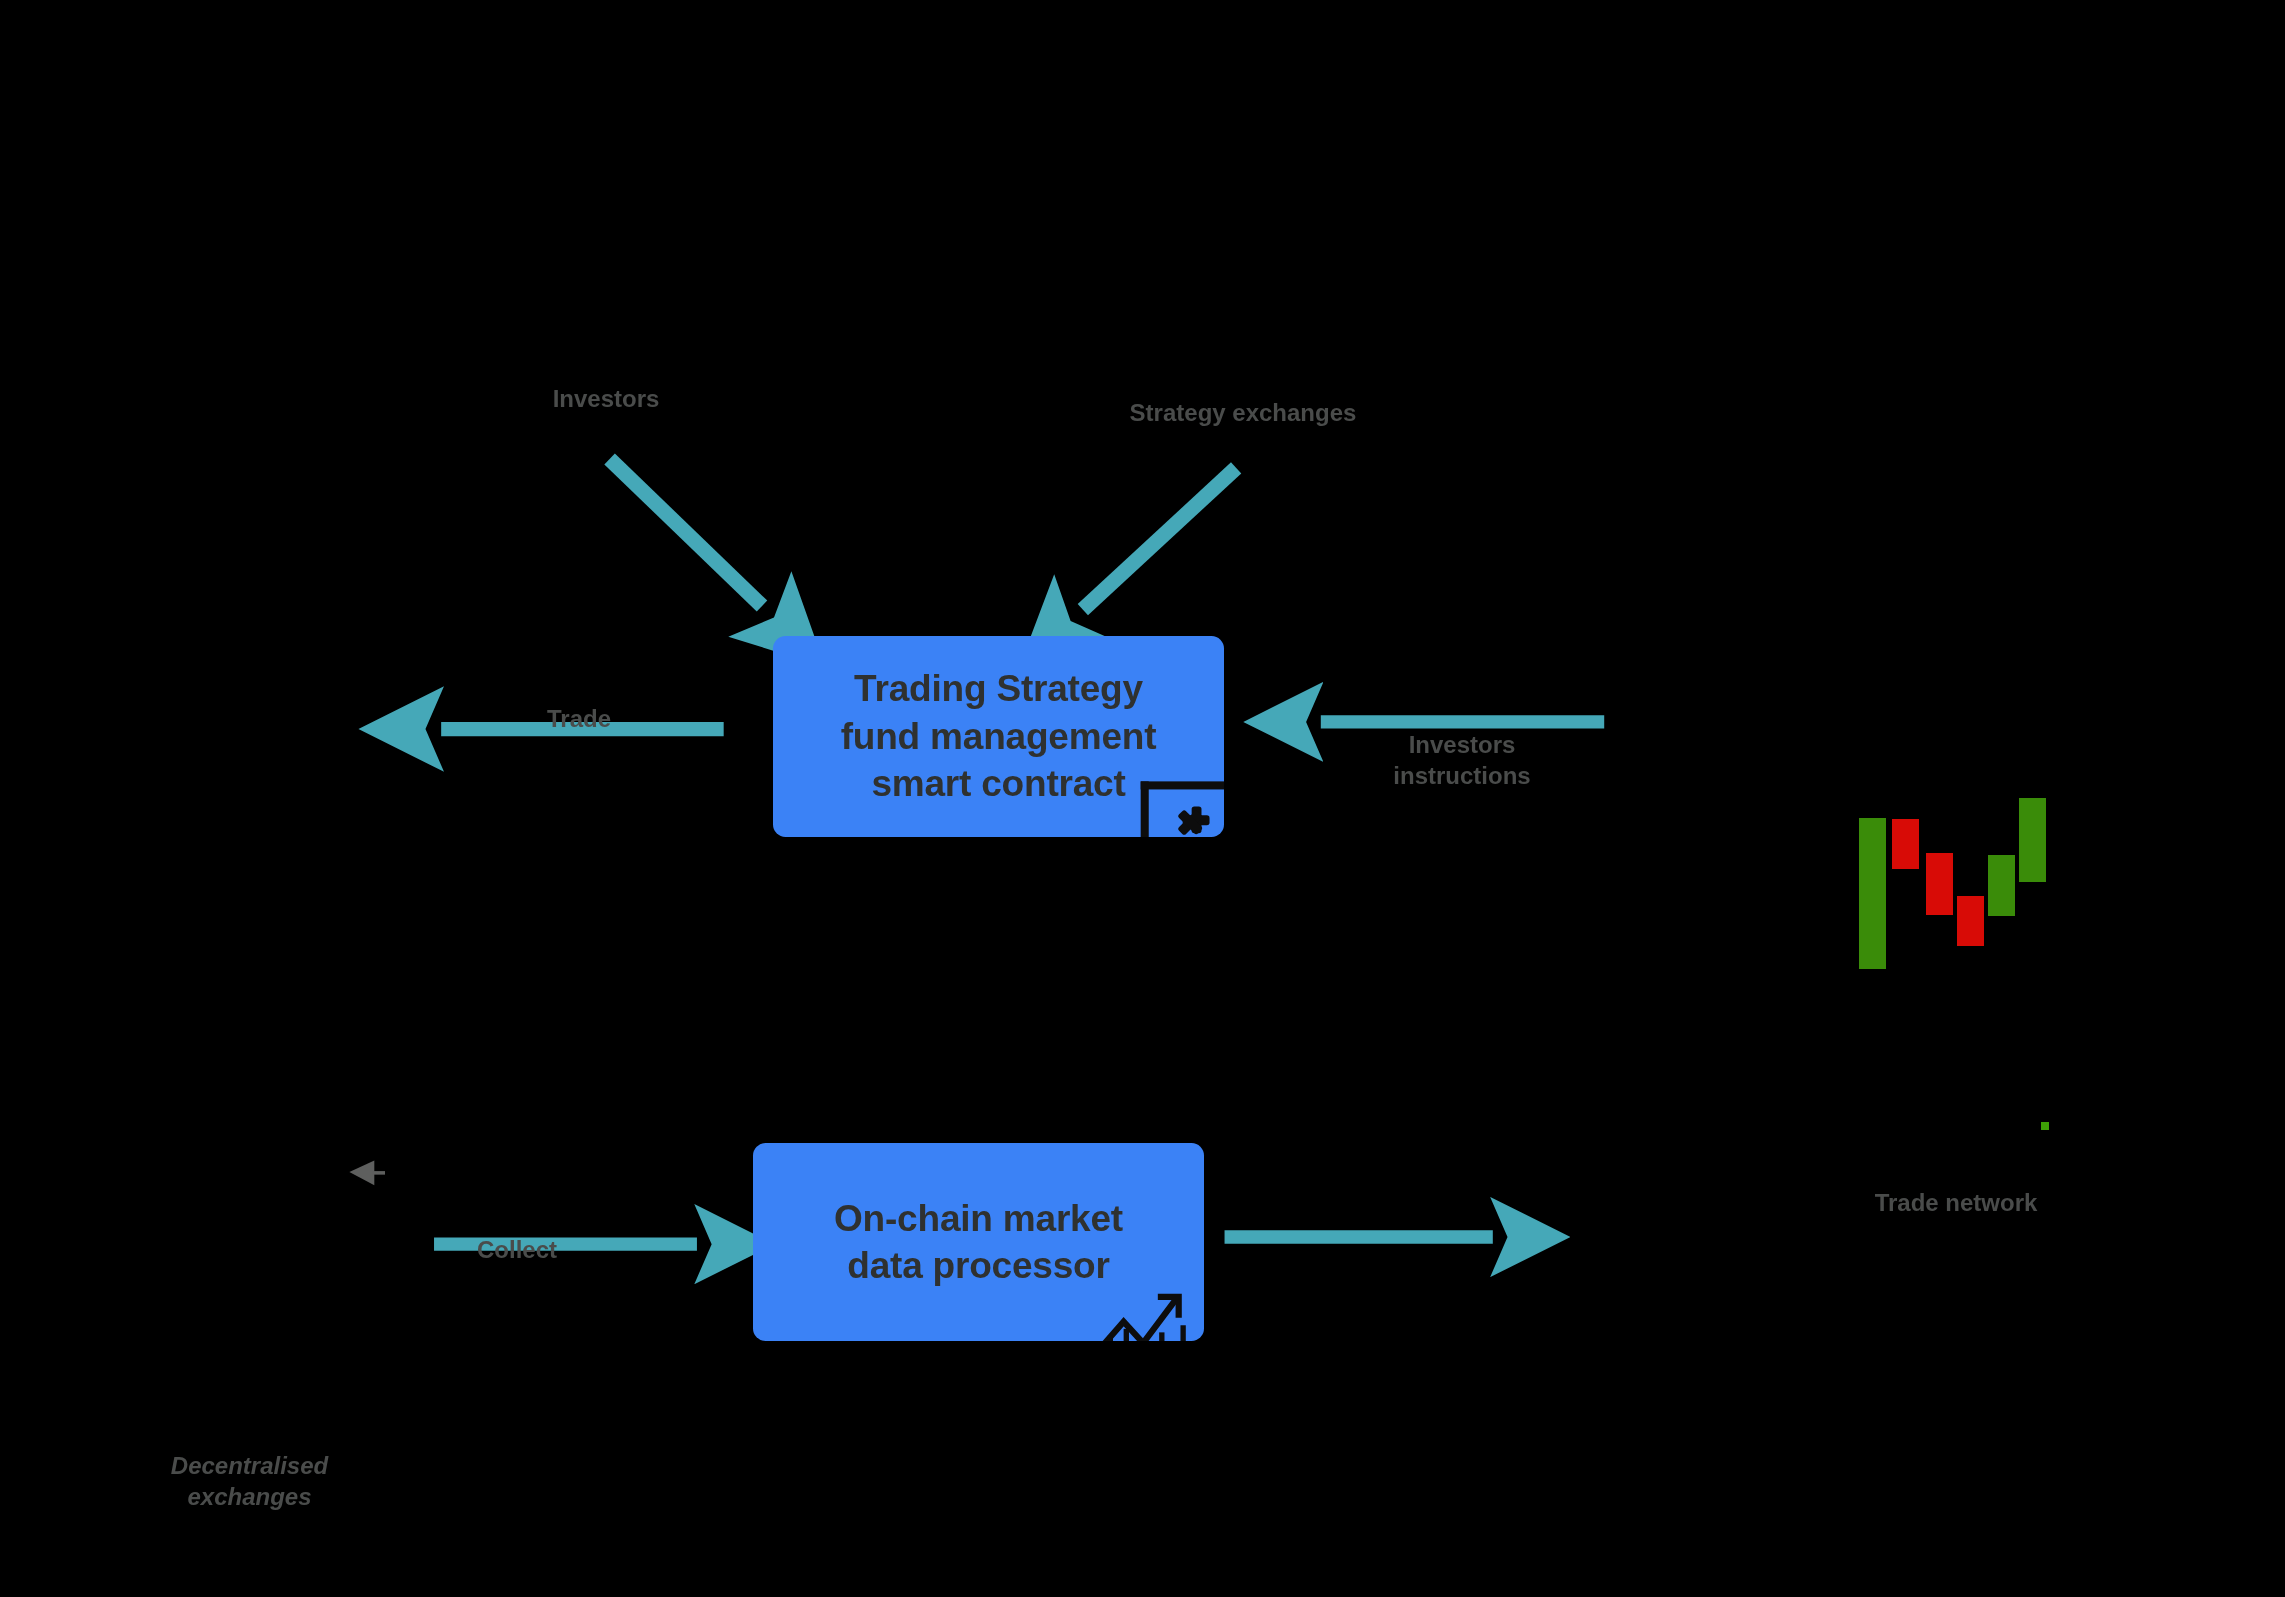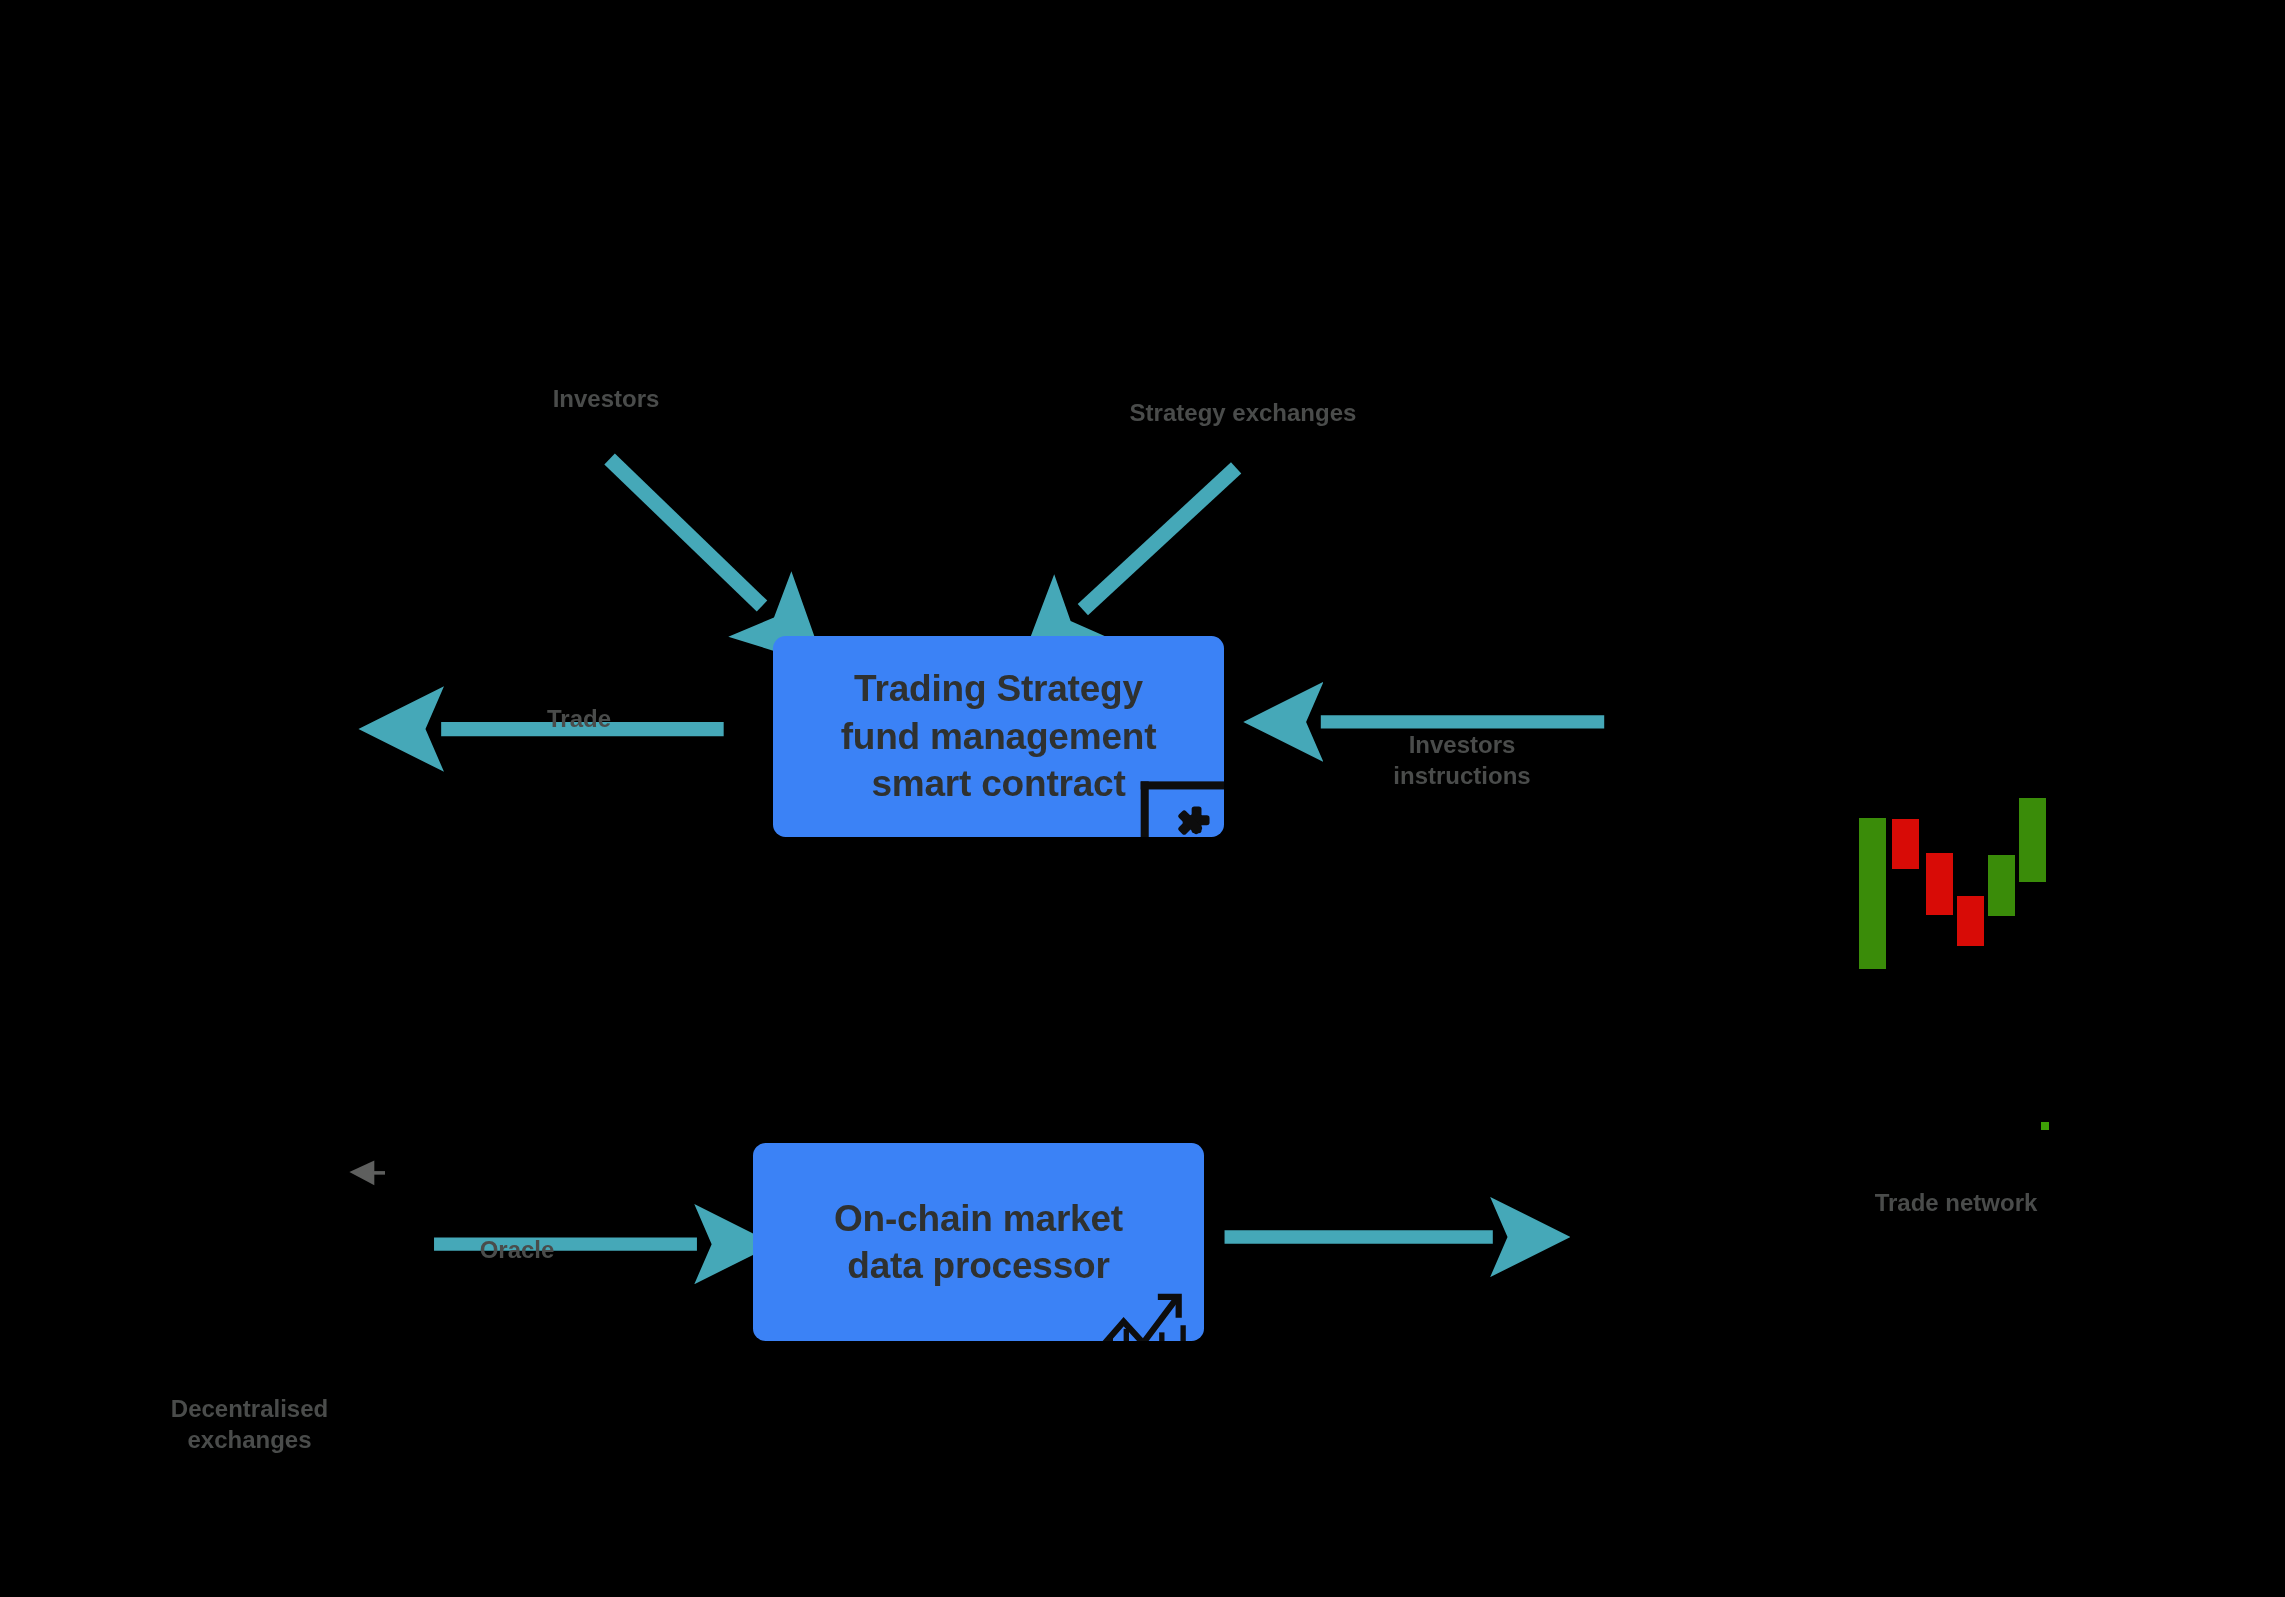--- a/index.html
+++ b/index.html
@@ -83,21 +83,21 @@
     font-size: 24px;
     line-height: 1.3;
     text-align: center;
     white-space: pre-line;
   }
   #label-investors   { left: 517px;  top: 383px;  width: 178px; }
   #label-strategy    { left: 1056px; top: 397px;  width: 374px; }
   #label-trade       { left: 499px;  top: 703px;  width: 160px; }
   #label-rebalance   { left: 1337px; top: 729px;  width: 250px; }
   #label-collect     { left: 428px;  top: 1234px; width: 178px; }
-  #label-dex         { left: 107px;  top: 1393px; width: 285px; }
+  #label-dex         { left: 107px;  top: 1450px; width: 285px; font-style: italic; }
   #label-oracle      { left: 1800px; top: 1187px; width: 312px; }
 
   
   #candle-chart {
     position: absolute;
     left: 1859px;
     top: 798px;
     width: 205px;
     height: 169px;
   }
@@ -205,19 +205,19 @@
     <div class="candle up" style="left:129px; top:57px;  width:27px; height:61px;"></div>
     <div class="candle up" style="left:160px; top:0px;   width:27px; height:84px;"></div>
   </div>
   <div id="oracle-dot"></div>
 
   <div class="caption" id="label-investors">Investors</div>
   <div class="caption" id="label-strategy">Strategy exchanges</div>
   <div class="caption" id="label-trade">Trade</div>
   <div class="caption" id="label-rebalance">Investors
 instructions</div>
-  <div class="caption" id="label-collect">Oracle</div>
+  <div class="caption" id="label-collect">Collect</div>
   <div class="caption" id="label-dex">Decentralised
 exchanges</div>
   <div class="caption" id="label-oracle">Trade network</div>
 
 </div>
 
 
 </body></html>

